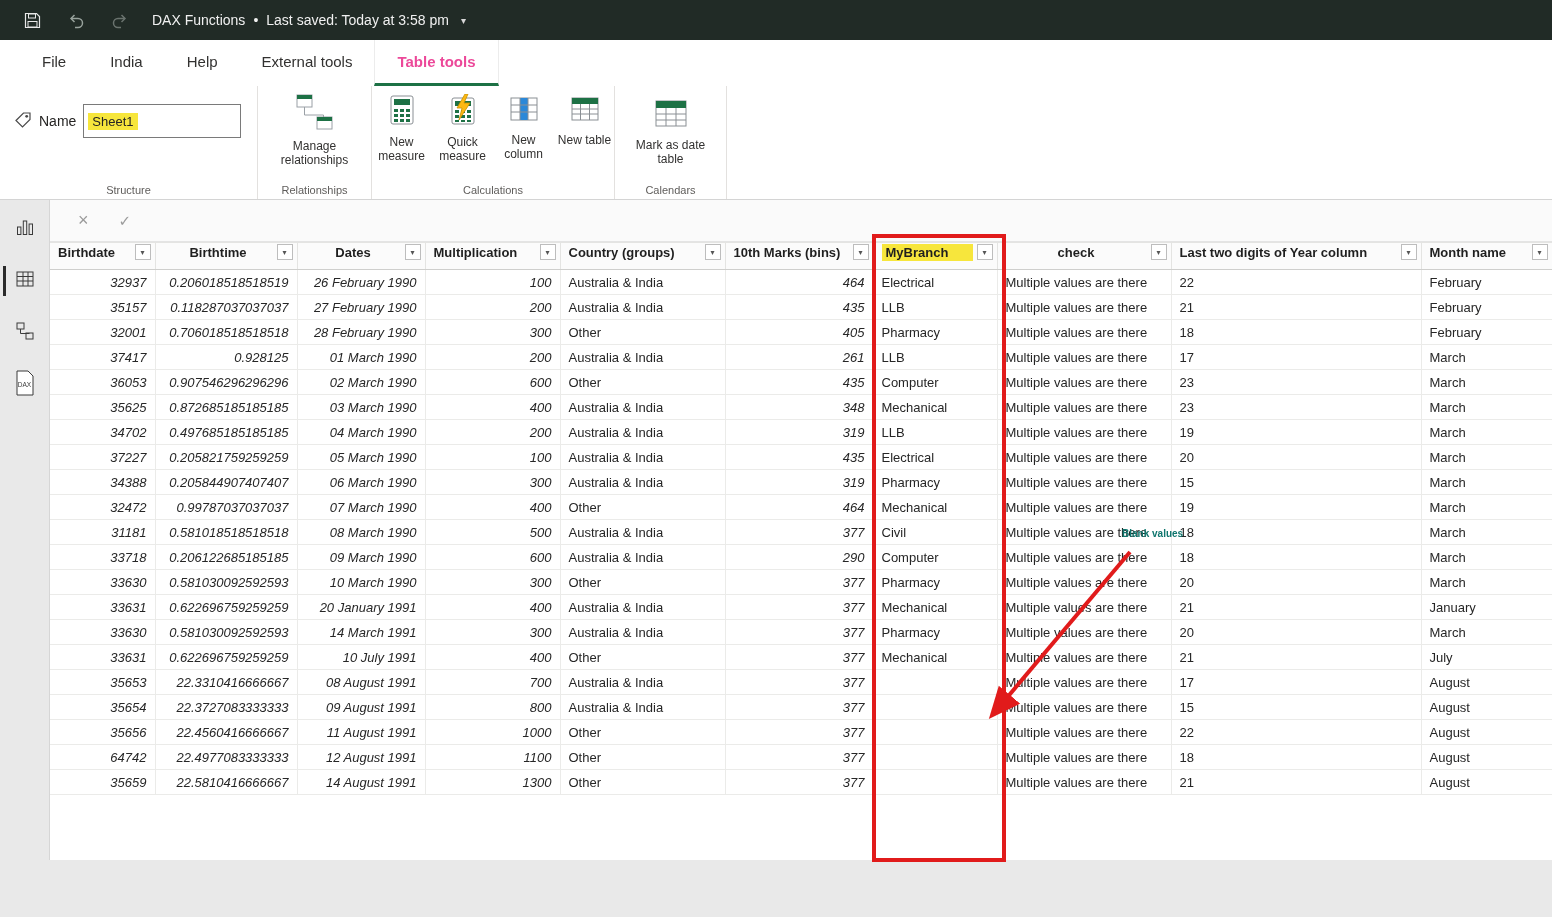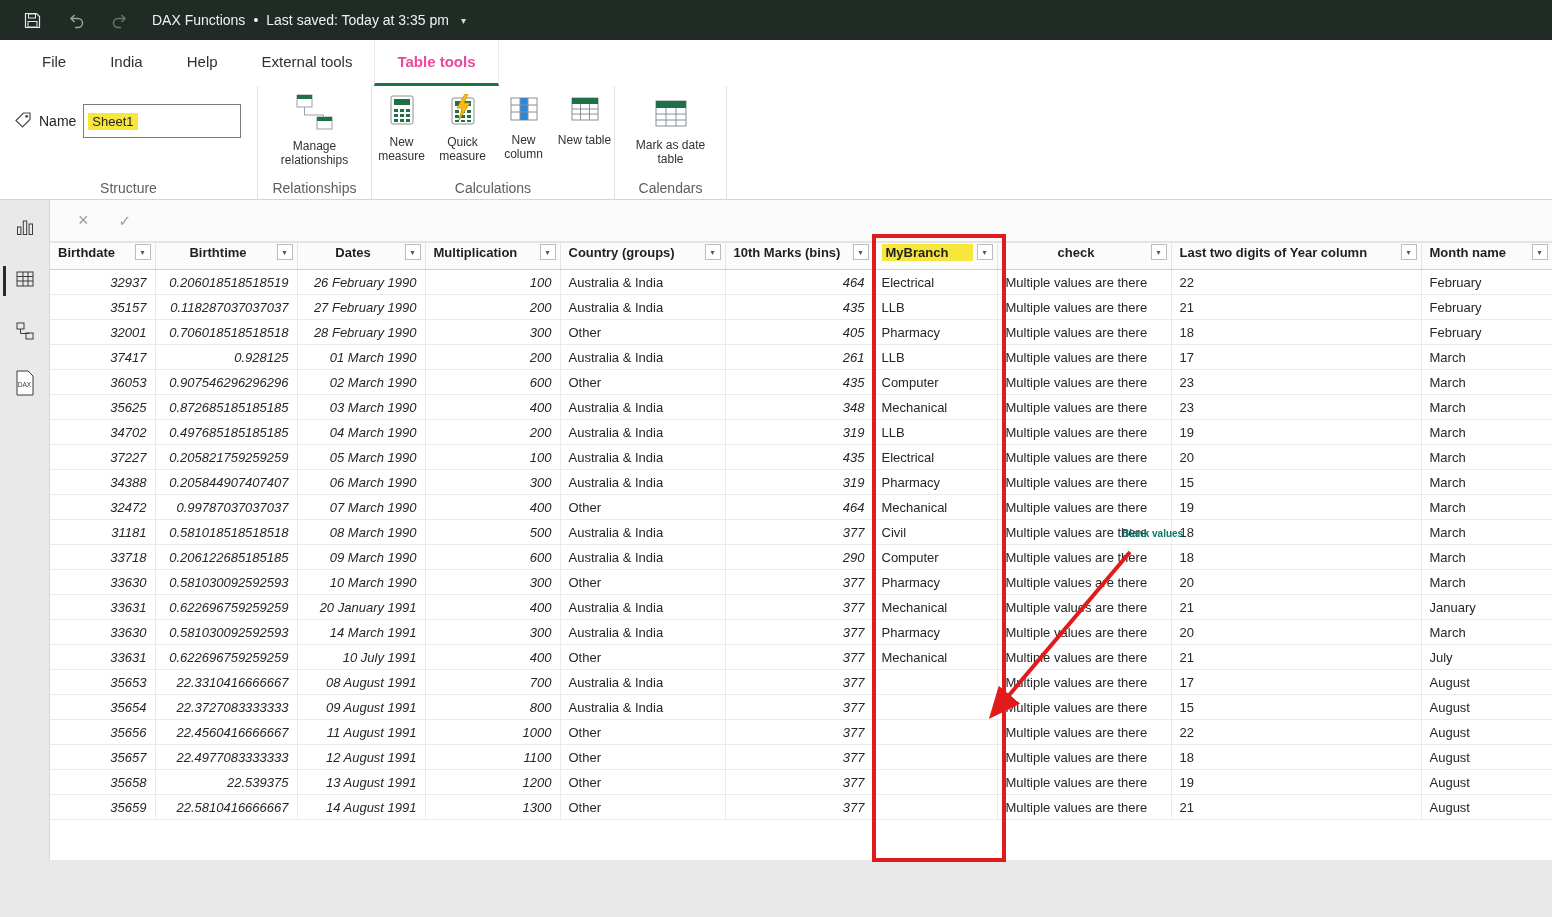--- a/index.html
+++ b/index.html
@@ -20,21 +20,21 @@
   .tab { padding:0 22px; display:flex; align-items:center; font-size:15px; color:#323130;
     cursor:pointer; border-bottom:3px solid transparent; }
   .tab.active { color:#ec4899; font-weight:700; border-bottom:3px solid #1d7145;
     border-left:1px solid #ececec; border-right:1px solid #ececec; background:#fff; }
 
   
   .ribbon-body { left:0; top:86px; width:1552px; height:114px; background:#ffffff;
     border-bottom:1px solid #d4d4d4; }
   .rgroup { position:absolute; top:0; height:113px; border-right:1px solid #e3e1df; }
   .rgroup-label { position:absolute; bottom:3px; left:0; width:100%; text-align:center;
-    font-size:14px; color:#5f5d5b; }
+    font-size:11px; color:#5f5d5b; }
   .g-structure { left:0; width:258px; }
   .g-relationships { left:258px; width:114px; }
   .g-calculations { left:372px; width:243px; }
   .g-calendars { left:615px; width:112px; }
   .name-row { display:flex; align-items:center; gap:7px; padding:18px 0 0 14px; font-size:14px; }
   .name-input { width:158px; height:34px; border:1px solid #7a7a7a; background:#fff;
     display:flex; align-items:center; padding:0 4px; font-size:13px; cursor:text; }
   .hl { background:#f7e63c; padding:1px 4px; }
   .rbtn { display:flex; flex-direction:column; align-items:center; gap:6px;
     font-size:12px; color:#323130; text-align:center; line-height:1.15; cursor:pointer;
@@ -98,21 +98,21 @@
   </span>
   <span class="tb-icon">
     <svg width="18" height="17" viewBox="0 0 18 17">
         <path d="M14 6.5 h-7 a4.5 4.5 0 1 0 0 9 h3" fill="none" stroke="#6a736e" stroke-width="1.5"></path>
         <path d="M10.5 3 L14 6.5 l-3.5 3.5" fill="none" stroke="#6a736e" stroke-width="1.5"></path>
       </svg>
   </span>
   <span class="tb-title">
     <span>DAX Functions</span>
     <span>•</span>
-    <span>Last saved: Today at 3:35 pm</span>
+    <span>Last saved: Today at 3:58 pm</span>
     <span class="tb-caret">▾</span>
   </span>
 </div>
 
 <div class="abs tab-row">
   <div class="tab">File</div>
   <div class="tab">India</div>
   <div class="tab">Help</div>
   <div class="tab">External tools</div>
   <div class="tab active">Table tools</div>
@@ -589,41 +589,29 @@
           <td class="num">11 August 1991</td>
           <td class="num">1000</td>
           <td>Other</td>
           <td class="num">377</td>
           <td></td>
           <td>Multiple values are there</td>
           <td>22</td>
           <td>August</td>
         </tr>
         <tr>
-          <td class="num">35657</td>
+          <td class="num">64742</td>
           <td class="num">22.4977083333333</td>
           <td class="num">12 August 1991</td>
           <td class="num">1100</td>
           <td>Other</td>
           <td class="num">377</td>
           <td></td>
           <td>Multiple values are there</td>
           <td>18</td>
-          <td>August</td>
-        </tr>
-        <tr>
-          <td class="num">35658</td>
-          <td class="num">22.539375</td>
-          <td class="num">13 August 1991</td>
-          <td class="num">1200</td>
-          <td>Other</td>
-          <td class="num">377</td>
-          <td></td>
-          <td>Multiple values are there</td>
-          <td>19</td>
           <td>August</td>
         </tr>
         <tr>
           <td class="num">35659</td>
           <td class="num">22.5810416666667</td>
           <td class="num">14 August 1991</td>
           <td class="num">1300</td>
           <td>Other</td>
           <td class="num">377</td>
           <td></td>

